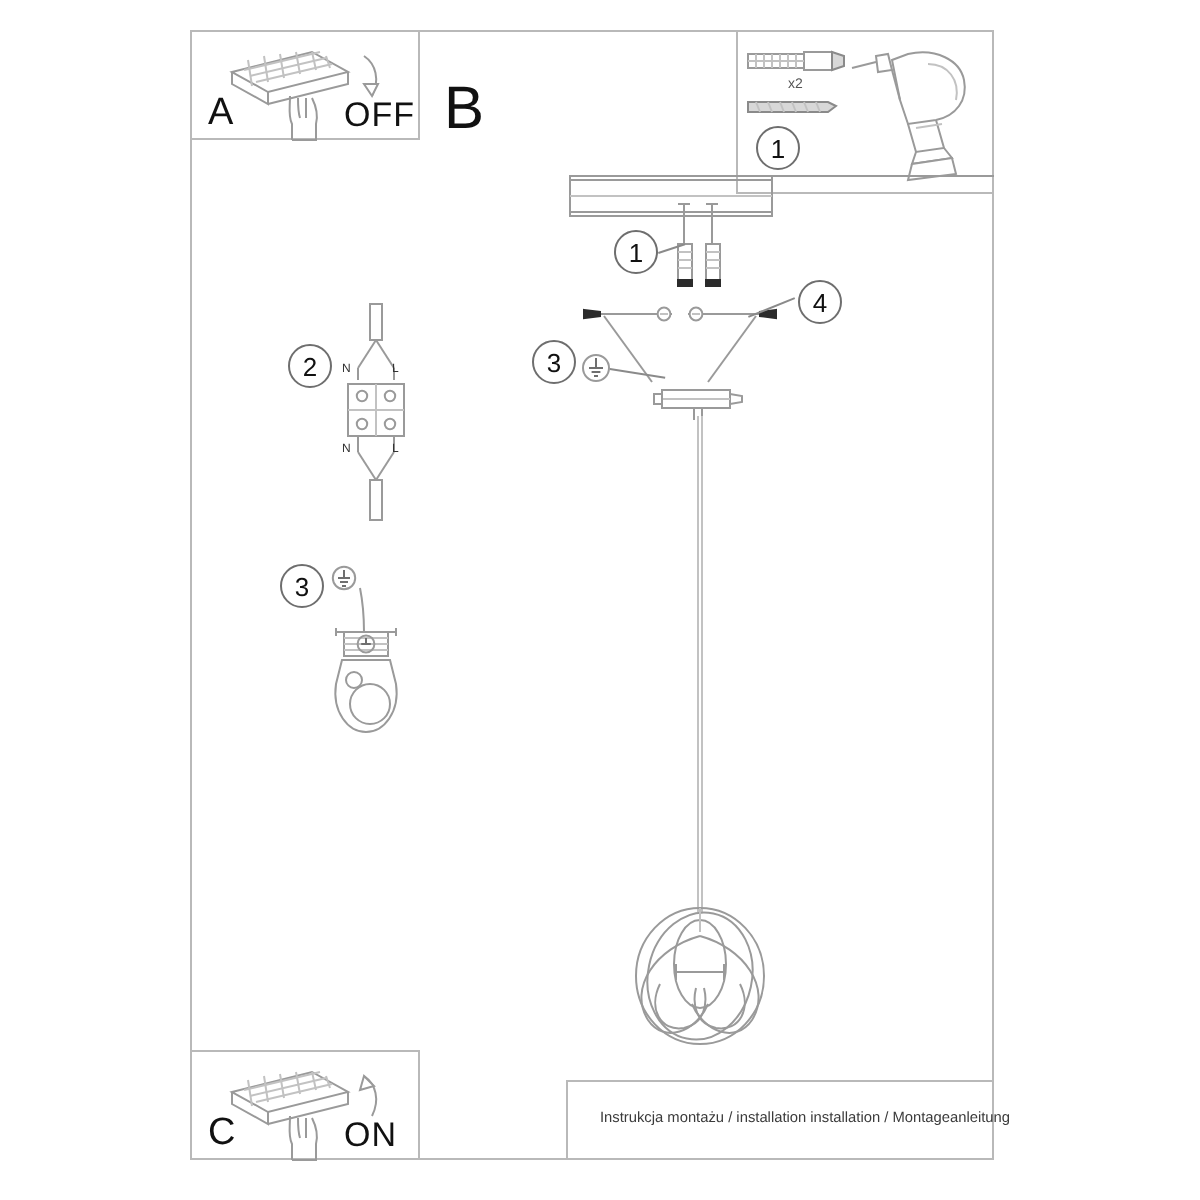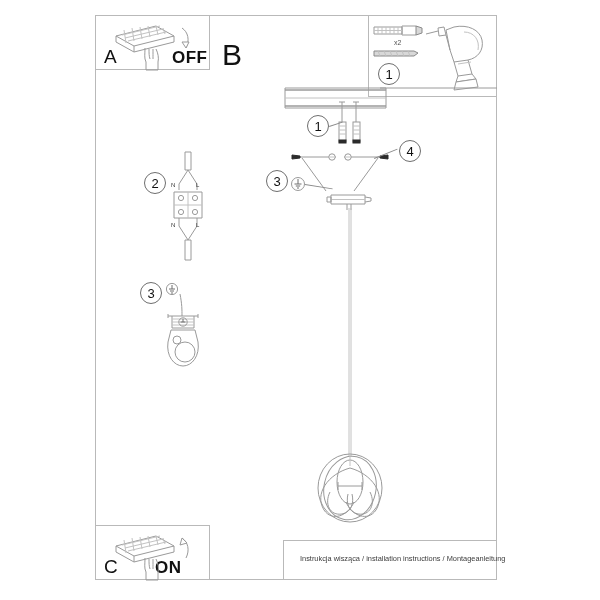--- a/index.html
+++ b/index.html
@@ -15,21 +15,21 @@
   .box-a{position:absolute;left:95px;top:15px;width:115px;height:55px;
          border-right:1px solid #b9b9b9;border-bottom:1px solid #b9b9b9;box-sizing:border-box;}
   .box-c{position:absolute;left:95px;top:525px;width:115px;height:55px;
          border-right:1px solid #b9b9b9;border-top:1px solid #b9b9b9;box-sizing:border-box;}
   .box-tools{position:absolute;left:368px;top:15px;width:129px;height:82px;
              border-left:1px solid #b9b9b9;border-bottom:1px solid #b9b9b9;box-sizing:border-box;}
   .box-caption{position:absolute;left:283px;top:540px;width:214px;height:40px;
                border-left:1px solid #b9b9b9;border-top:1px solid #b9b9b9;box-sizing:border-box;}
 
   .corner-letter{position:absolute;font-size:19px;color:#111;line-height:1;}
-  .state-label{position:absolute;font-size:17px;font-weight:bold;color:#111;letter-spacing:.5px;}
+  .state-label{position:absolute;font-size:17px;font-weight:normal;color:#111;letter-spacing:.5px;}
   .big-letter{position:absolute;left:222px;top:40px;font-size:30px;color:#111;line-height:1;}
 
   
   .callout{position:absolute;width:22px;height:22px;border-radius:50%;
            border:1px solid #6e6e6e;background:#fff;color:#111;font-size:13px;
            display:flex;align-items:center;justify-content:center;box-sizing:border-box;}
   .lead{position:absolute;background:#8a8a8a;height:1px;transform-origin:0 0;}
 
   .xlabel{position:absolute;font-size:7px;color:#555;}
   .term{position:absolute;font-size:6px;color:#333;}
@@ -285,21 +285,21 @@
       <path class="ln" d="M8 22 L8 26"></path>
       <path class="ln" d="M38 22 L38 26"></path>
       <path class="fl-w" d="M11 38 L35 38 L38 50 C40 64 32 74 23 74 C14 74 6 64 8 50 Z"></path>
       <circle class="ln" cx="17" cy="48" r="4"></circle>
       <circle class="ln" cx="25" cy="60" r="10"></circle>
     </svg>
   </div>
 
   <div class="box-c"></div>
   <div class="corner-letter" style="left:104px;top:557px;">C</div>
-  <div class="state-label" style="left:155px;top:558px;">ON</div>
+  <div class="state-label" style="left:172px;top:558px;">ON</div>
   <div style="position:absolute;left:110px;top:530px;">
     <svg width="95" height="50" viewBox="0 0 95 50">
       <g transform="translate(2,2)">
         <path class="ln" d="M4 14 L44 4 L62 14 L22 24 Z"></path>
         <path class="ln" d="M4 14 L4 20 L22 30 L22 24"></path>
         <path class="ln" d="M22 30 L62 20 L62 14"></path>
         <g class="ln-l">
           <path d="M10 13 L48 4"></path>
             <path d="M13 16 L51 7"></path>
             <path d="M16 19 L54 10"></path>
@@ -314,15 +314,15 @@
         <path class="ln" d="M34 48 L46 48 L46 40 C47 36 46 31 44 27"></path>
         <path class="ln" d="M37 27 C37 31 37 34 38 37"></path>
         <path class="ln" d="M41 27 C41 31 41 34 41 37"></path>
         <path class="ln" d="M74 26 C78 18 76 10 70 6"></path>
         <path class="fl-w" d="M70 6 L68 13 L75 11 Z"></path>
       </g>
     </svg>
   </div>
 
   <div class="box-caption"></div>
-  <div class="caption-txt" style="left:300px;top:553px;">Instrukcja wisząca / installation instructions / Montageanleitung</div>
+  <div class="caption-txt" style="left:300px;top:553px;">Instrukcja montażu / installation installation / Montageanleitung</div>
 
 </div>
 
 </body></html>

